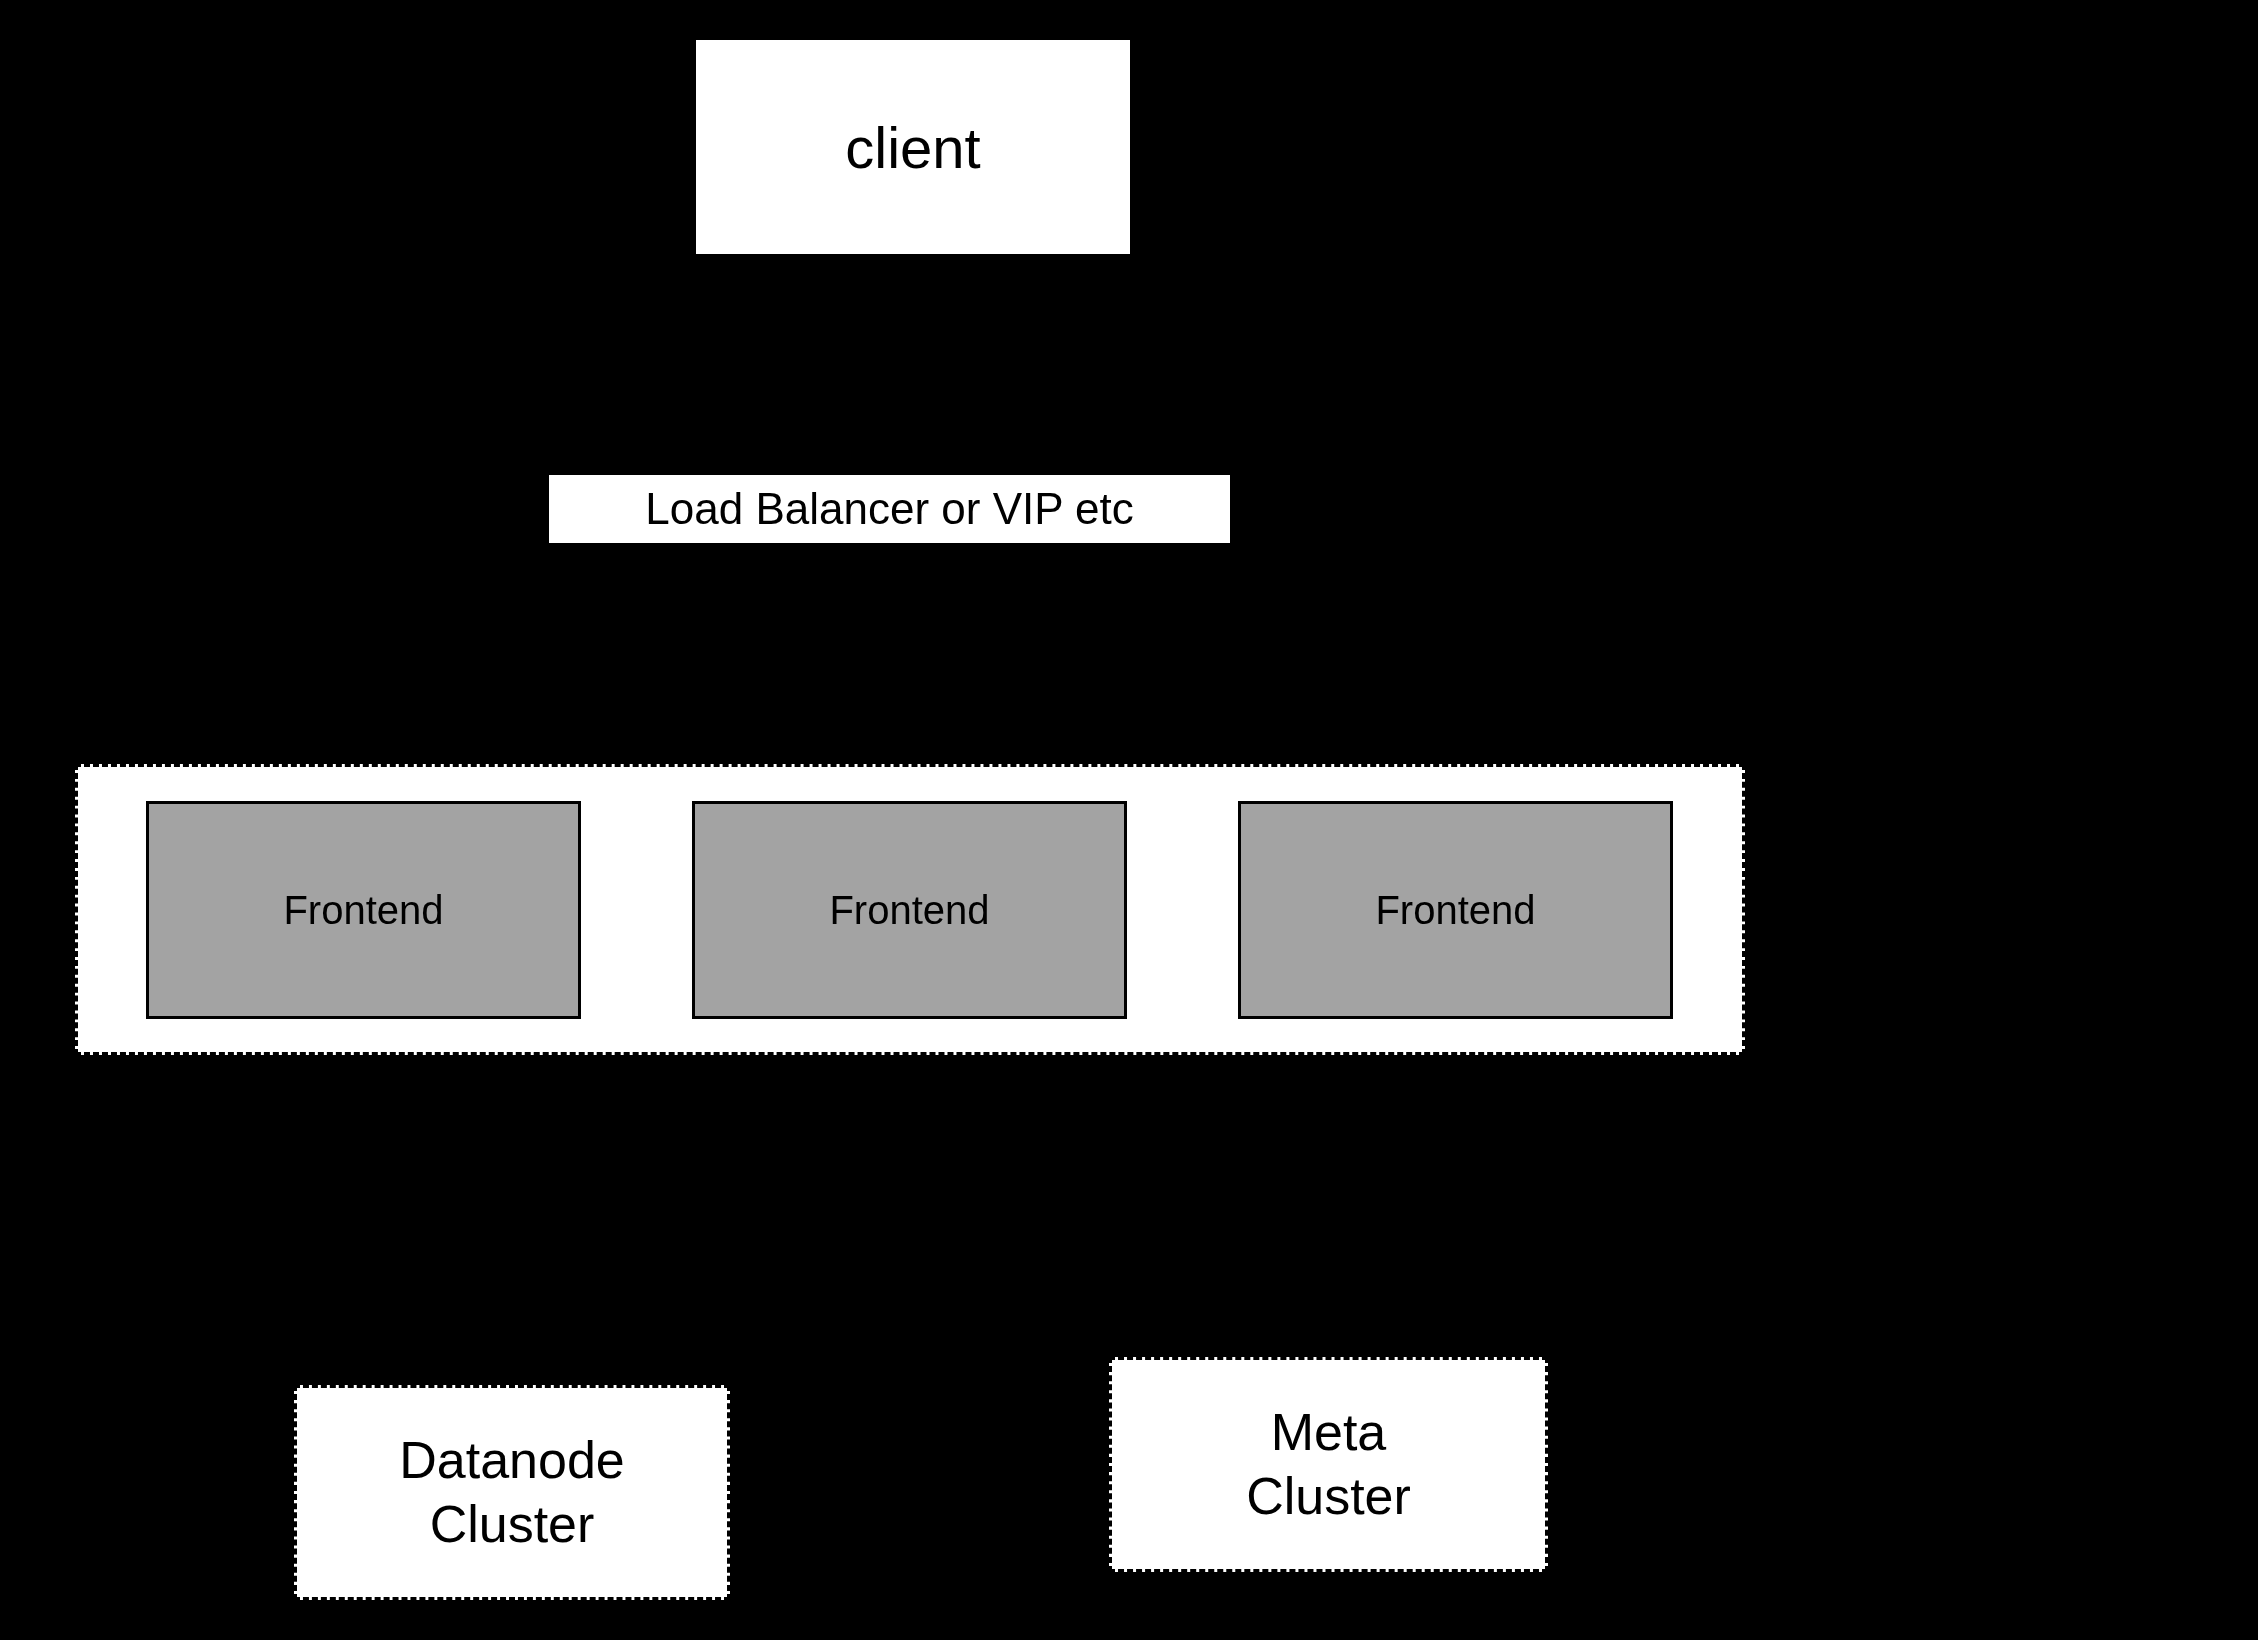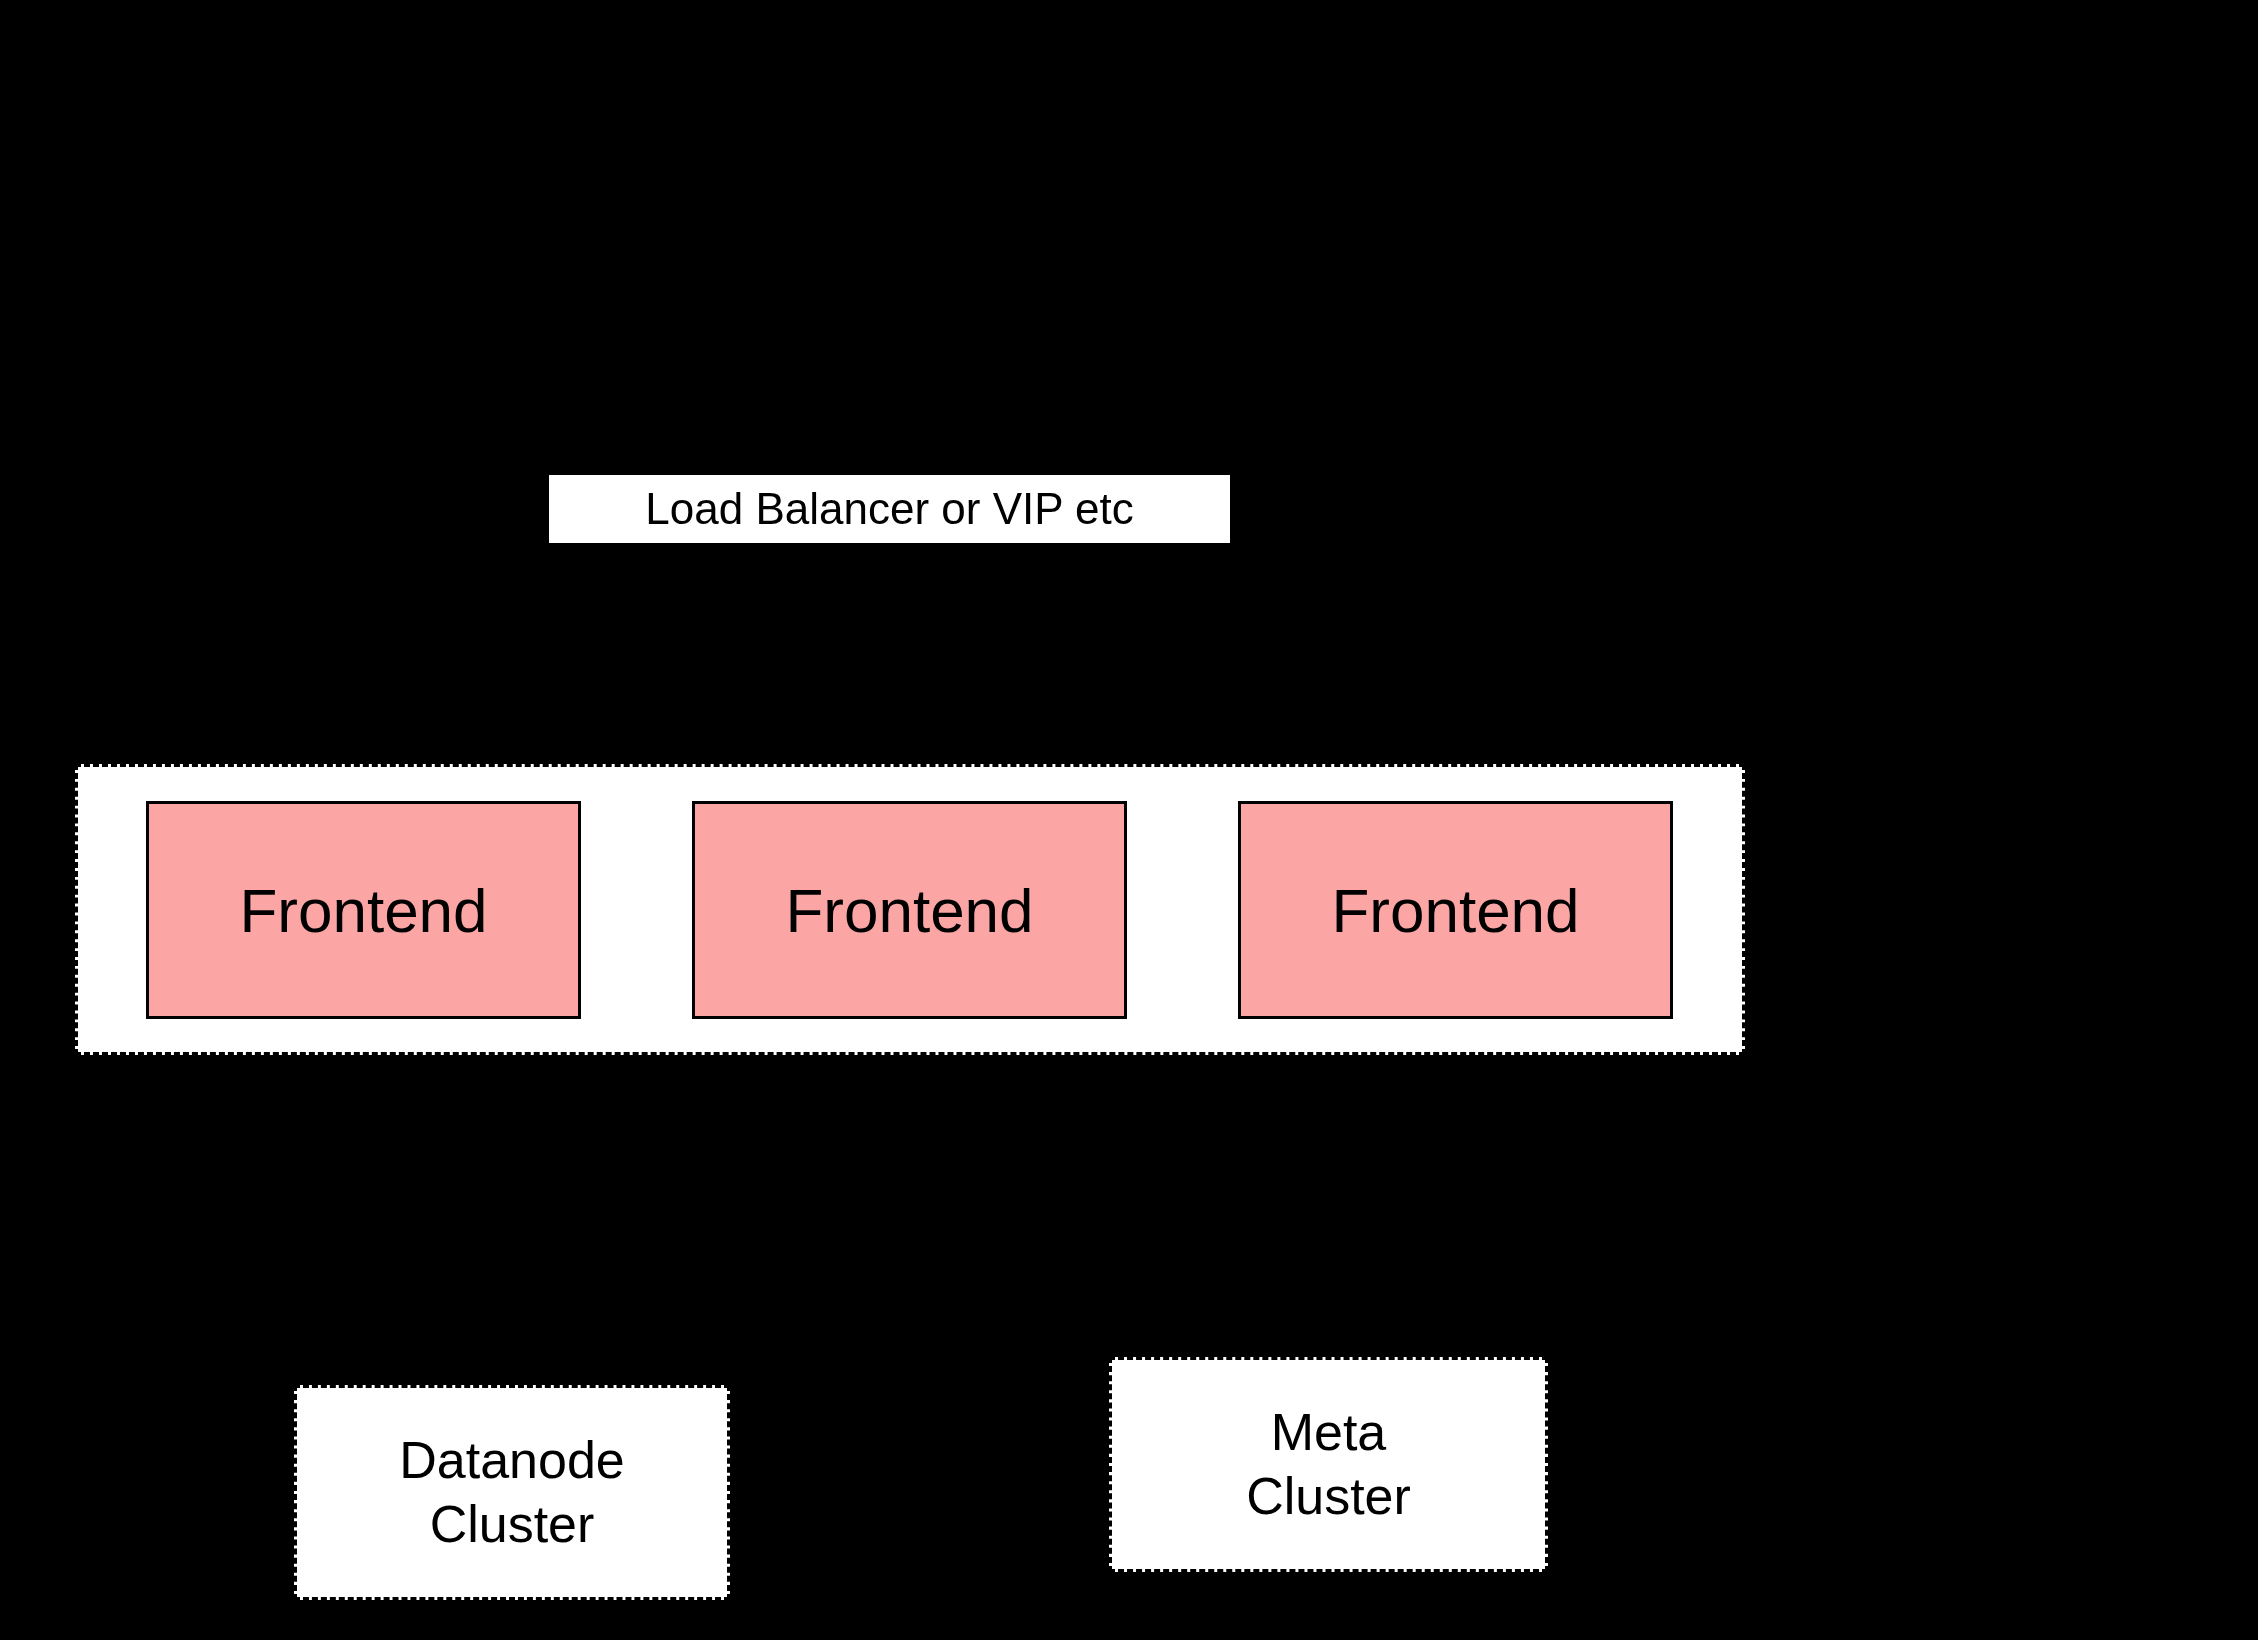--- a/index.html
+++ b/index.html
@@ -41,27 +41,27 @@
     width: 1670px; height: 291px;
     background: #ffffff;
     border: 3.6px dashed #000000;
     box-sizing: border-box;
   }
   .node-frontend {
     position: absolute;
     top: 34px;
     width: 435px;
     height: 218px;
-    background: #fca5a5;
+    background: #a3a3a3;
     border: 3.6px solid #000000;
     box-sizing: border-box;
     display: flex;
     align-items: center;
     justify-content: center;
-    font-size: 62px;
+    font-size: 40px;
   }
   .node-frontend.fe-0 { left: 68px; }
   .node-frontend.fe-1 { left: 614px; }
   .node-frontend.fe-2 { left: 1160px; }
   .node-cluster {
     border: 3.6px dashed #000000;
     font-size: 52px;
     line-height: 1.22;
     white-space: pre-line;
   }
@@ -75,20 +75,23 @@
   }
   .label {
     display: block;
   }
 </style>
 </head>
 <body>
 
 <div class="canvas">
 
+  <div class="node node-client">
+    <span class="label">client</span>
+  </div>
 
   <div class="node node-lb">
     <span class="label">Load Balancer or VIP etc</span>
   </div>
 
   <div class="group-frontends">
     <div class="node-frontend fe-0">
       <span class="label">Frontend</span>
     </div>
     <div class="node-frontend fe-1">

